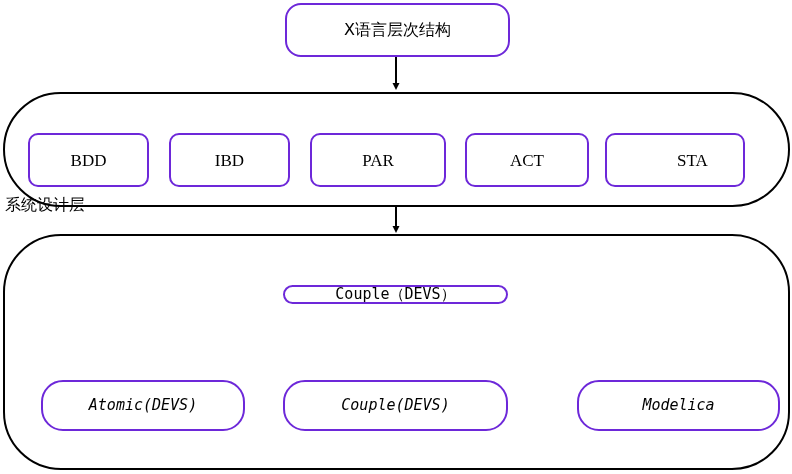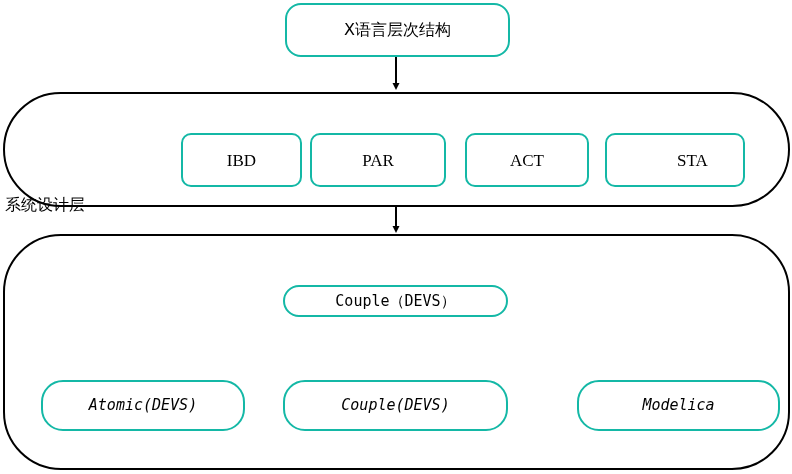--- a/index.html
+++ b/index.html
@@ -13,21 +13,21 @@
   #diagram-root {
     position: relative;
     width: 792px;
     height: 474px;
     background: #ffffff;
     overflow: hidden;
   }
   .node {
     position: absolute;
     box-sizing: border-box;
-    border: 2px solid #14b8a6;
+    border: 2px solid #6d28d9;
     background: #ffffff;
     display: flex;
     align-items: center;
     justify-content: center;
     color: #000000;
     text-align: center;
     line-height: 1;
   }
   .layer-container {
     position: absolute;
@@ -66,37 +66,37 @@
   }
   #layer-design-title { top: 103px; }
   .design-node {
     top: 133px;
     height: 54px;
     border-radius: 10px;
     font-family: "Liberation Serif", "DejaVu Serif", serif;
     font-size: 17px;
   }
   #node-bdd { left: 28px;  width: 121px; }
-  #node-ibd { left: 169px; width: 121px; margin-left: 12px; }
+  #node-ibd { left: 169px; width: 121px; }
   #node-par { left: 310px; width: 136px; }
   #node-act { left: 465px; width: 124px; font-family: Liberation Serif, serif; }
   #node-sta { left: 605px; width: 140px; padding-left: 35px; }
   
   #layer-model {
     left: 3px;
     top: 234px;
     width: 787px;
     height: 236px;
     border-radius: 58px;
   }
   #node-couple {
     left: 283px;
     top: 285px;
     width: 225px;
-    height: 32px;
+    height: 19px;
     border-radius: 16px;
     font-family: "DejaVu Sans Mono", "Liberation Mono", monospace;
     font-size: 15px;
   }
   .leaf-node {
     top: 380px;
     height: 51px;
     border-radius: 22px;
     font-family: "DejaVu Sans Mono", "Liberation Mono", monospace;
     font-size: 15px;
@@ -139,20 +139,21 @@
 
     <line x1="650" y1="334" x2="650" y2="377" stroke="#000000" stroke-width="2" marker-end="url(#arrowhead)"></line>
   </svg>
 
   <div class="node" id="node-root">X语言层次结构</div>
 
   <div class="layer-container" id="layer-design">
     <div class="layer-title" id="layer-design-title">系统设计层</div>
   </div>
 
+  <div class="node design-node" id="node-bdd">BDD</div>
   <div class="node design-node" id="node-ibd">IBD</div>
   <div class="node design-node" id="node-par">PAR</div>
   <div class="node design-node" id="node-act">ACT</div>
   <div class="node design-node" id="node-sta">STA</div>
 
   <div class="layer-container" id="layer-model">
     
   </div>
 
   <div class="node" id="node-couple">Couple（DEVS）</div>

